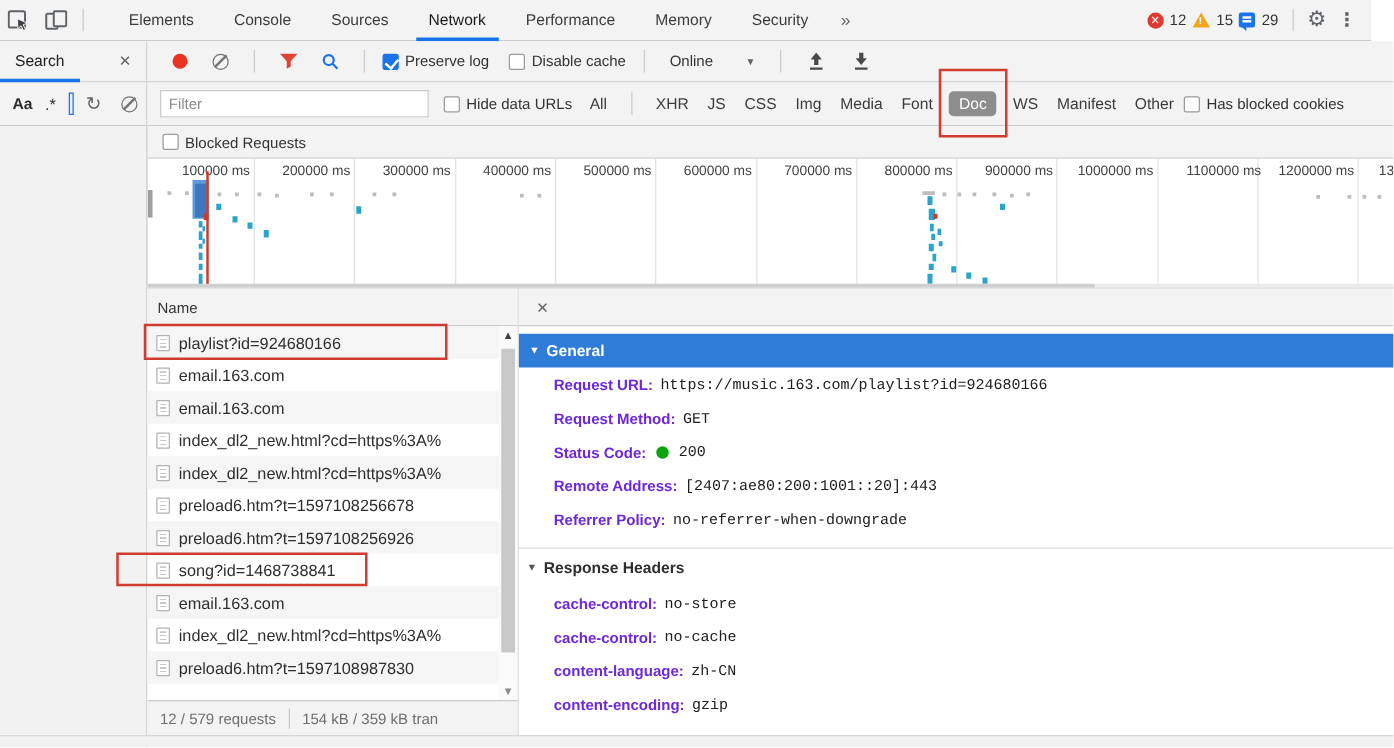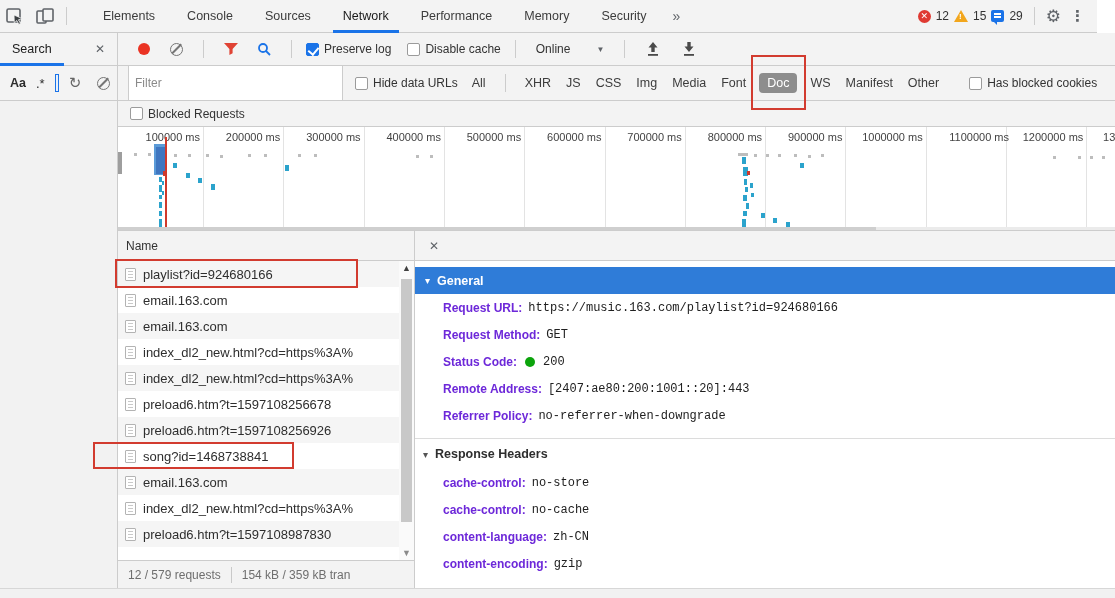--- a/index.html
+++ b/index.html
@@ -46,27 +46,27 @@
   .io-ic { margin:0 6px; }
 
   
   #search-tools { left:0; top:66px; width:118px; height:35px; background:#f3f3f3; border-right:1px solid #ccc; border-bottom:1px solid #ccc; display:flex; align-items:center; gap:10px; padding-left:10px; overflow:hidden; position:absolute; }
   .aa { font-weight:bold; color:#2c2c2c; font-size:12.5px; }
   .rgx { color:#2c2c2c; font-size:13px; }
   .caret { width:4px; height:18px; border:1px solid #1a73e8; background:#eaf1fb; }
   .refresh { font-size:15px; color:#666; }
   #search-tools .slash-circle { margin-right:-8px; flex:none; }
   #net-filterbar { left:118px; top:66px; width:997px; height:35px; background:#f3f3f3; border-bottom:1px solid #ccc; display:flex; align-items:center; padding-left:10px; position:absolute; }
-  #filter-input { width:215px; height:36px; border:1px solid #ccc; background:#fff; padding:0 6px; font-size:12px; color:#333; font-family:inherit; margin-right:12px; }
+  #filter-input { width:215px; height:22px; border:1px solid #ccc; background:#fff; padding:0 6px; font-size:12px; color:#333; font-family:inherit; margin-right:12px; }
   #filter-input::placeholder { color:#8a8a8a; }
   #pills { display:flex; align-items:center; gap:11px; margin-left:12px; }
   .pill { color:#3c3c3c; font-size:12.5px; position:relative; padding:3px 2px; }
   .pill.active { background:#8d8d8d; color:#fff; border-radius:4px; padding:3px 8px; }
   .pill-ann { position:absolute; left:-8px; right:-9px; top:-18px; bottom:-17px; border:2px solid #d23b2f; pointer-events:none; z-index:6; }
-  #hbc { margin-left:28px; }
+  #hbc { margin-left:6px; }
 
   
   #blocked-row { left:118px; top:101px; width:997px; height:26px; background:#f3f3f3; border-bottom:1px solid #ccc; display:flex; align-items:center; padding-left:12px; position:absolute; }
 
   
   #overview { left:118px; top:127px; width:997px; height:104px; background:#fff; border-bottom:1px solid #ccc; overflow:hidden; position:absolute; }
   .gridline { position:absolute; top:0; width:1px; height:104px; background:#e3e3e3; }
   .ticklab { position:absolute; top:4px; width:78px; text-align:right; font-size:11px; color:#424242; white-space:nowrap; }
   .mark { position:absolute; }
 

